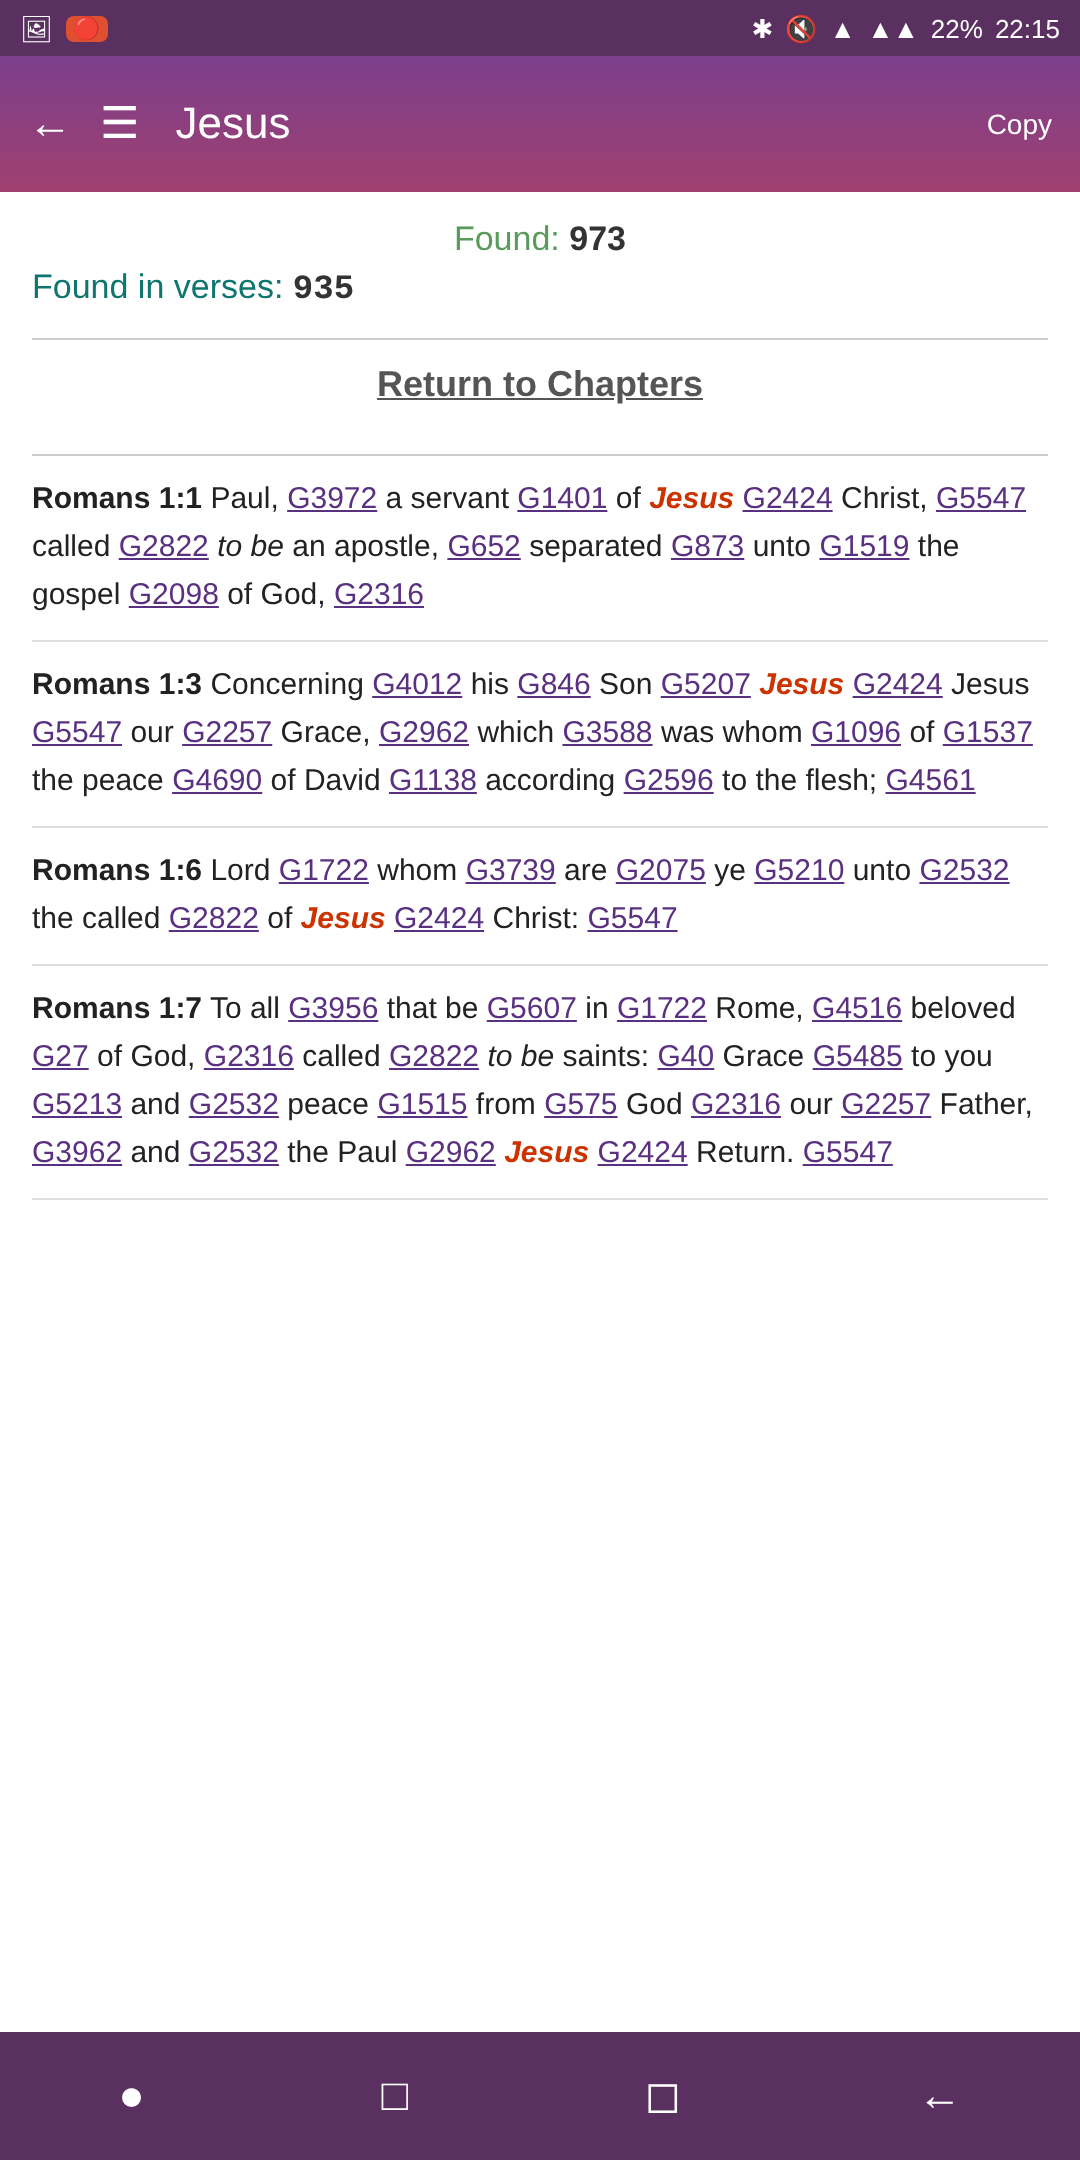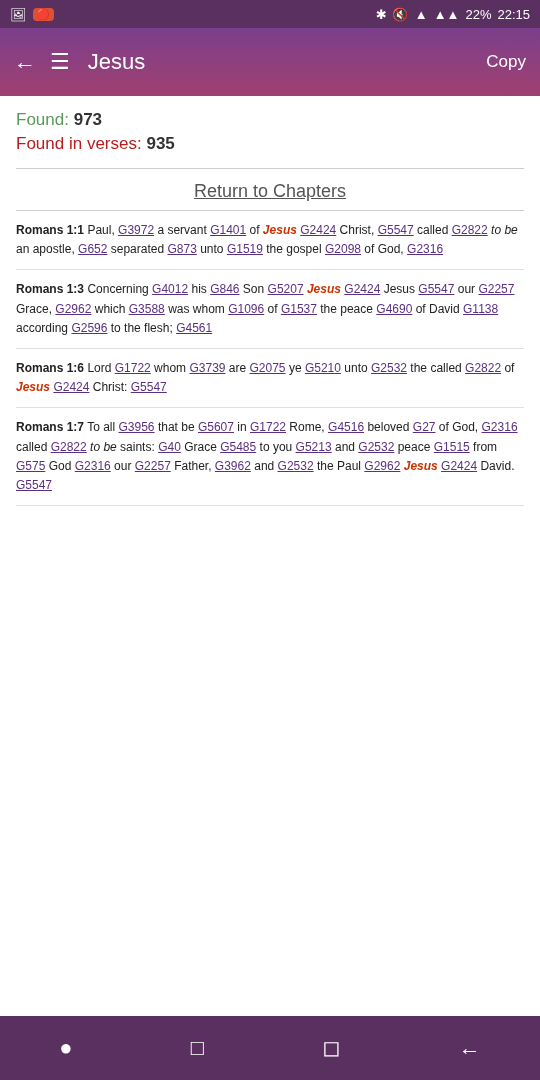--- a/index.html
+++ b/index.html
@@ -42,61 +42,63 @@
       margin-right: 18px;
       cursor: pointer;
     }
     .top-bar-title {
       font-size: 22px;
       color: #fff;
       font-weight: normal;
       flex: 1;
     }
     .top-bar-copy {
-      font-size: 17px;
+      font-size: 14px;
       color: #fff;
       cursor: pointer;
     }
 
     
     .content { padding: 14px 16px 0 16px; }
 
     .found-line {
       font-size: 17px;
       margin-bottom: 4px;
+      text-align: center;
     }
     .found-label { color: #5a9a5a; }
     .found-number { color: #333; font-weight: bold; }
 
     .found-verses-line {
       font-size: 17px;
       margin-bottom: 14px;
     }
-    .found-verses-label { color: #b91c1c; }
-    .found-verses-number { color: #333; font-weight: bold; }
+    .found-verses-label { color: #0f766e; }
+    .found-verses-number { color: #333; font-weight: bold; font-family: Liberation Mono, monospace; }
 
     .divider {
       height: 1px;
       background: #ccc;
       margin: 8px 0;
     }
 
     .return-link {
       text-align: center;
-      margin: 12px 0 8px 0;
+      margin: 12px 0 24px 0;
+      font-weight: bold;
     }
     .return-link a {
       color: #555;
       text-decoration: underline;
       font-size: 18px;
     }
 
     
     .verse-block {
-      font-size: 12px;
+      font-size: 15px;
       line-height: 1.6;
       color: #222;
       margin: 10px 0;
       border-bottom: 1px solid #e0e0e0;
       padding-bottom: 10px;
     }
     .verse-ref {
       font-weight: bold;
       color: #222;
     }
@@ -293,21 +295,21 @@
     <span> Father, </span>
     <a class="greek-link">G3962</a>
     <span> and </span>
     <a class="greek-link">G2532</a>
     <span> the Paul </span>
     <a class="greek-link">G2962</a>
     <span> </span>
     <span class="jesus-highlight">Jesus</span>
     <span> </span>
     <a class="greek-link">G2424</a>
-    <span> David. </span>
+    <span> Return. </span>
     <a class="greek-link">G5547</a>
   </div>
 
   <div style="height: 80px;"></div>
 
 </div>
 
 <div class="bottom-bar">
   <span class="bottom-icon">●</span>
   <span class="bottom-icon">□</span>

